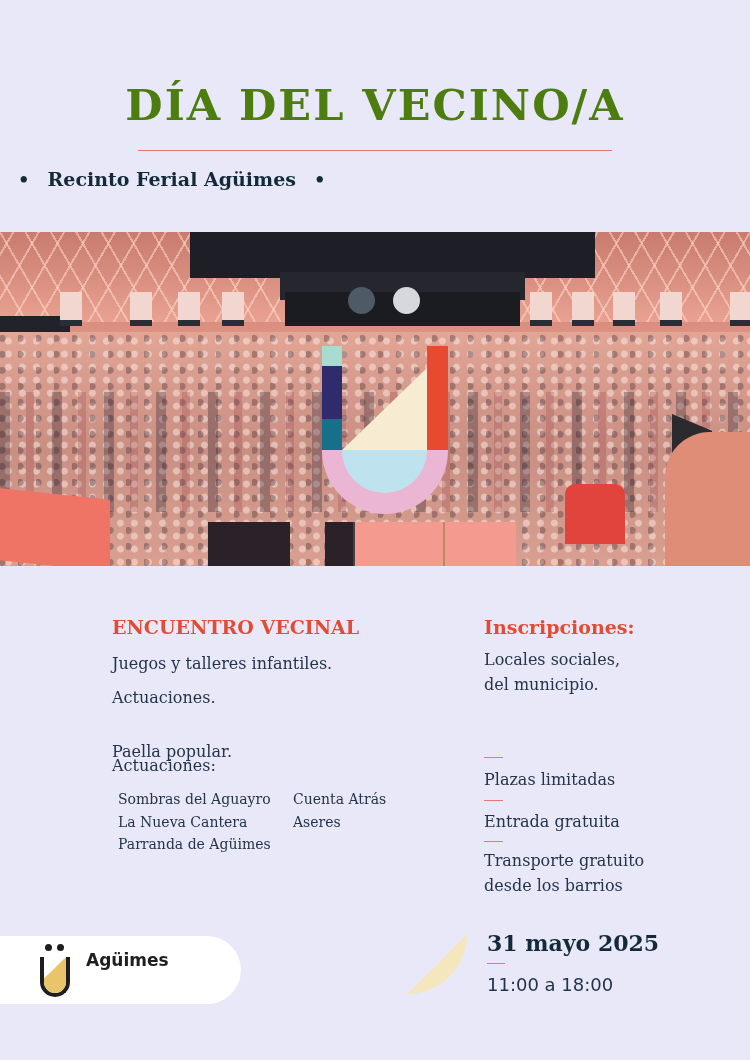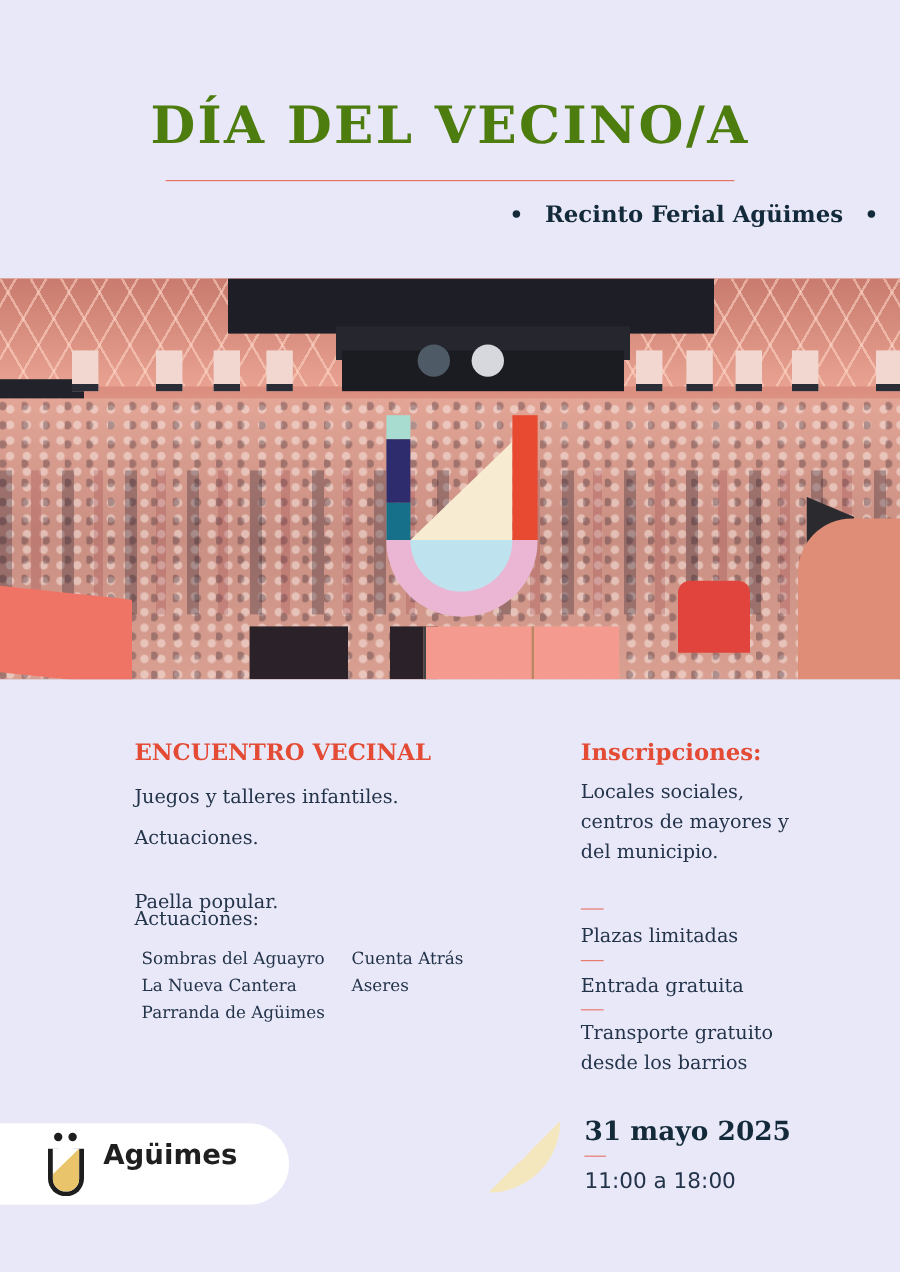--- a/index.html
+++ b/index.html
@@ -18,21 +18,21 @@
       font-size: 43px;
       letter-spacing: 2px;
       color: #4d7c0f;
     }
     .title-rule {
       position: absolute; left: 138px; top: 150px; width: 474px; height: 1px;
       background: #e57464;
     }
     .venue {
       position: absolute; left: 0; top: 168px; width: 750px;
-      text-align: right;
+      text-align: left;
       font-family: "DejaVu Serif", serif;
       font-weight: bold; font-size: 19px; color: #132a3a;
     }
     .venue .dot { display: inline-block; margin: 0 18px; font-size: 18px; }
 
     
     .photo {
       position: absolute; left: 0; top: 232px; width: 750px; height: 334px;
       overflow: hidden;
       background: linear-gradient(180deg, #e79c8c 0%, #d98b7b 25%, #e6a497 45%, #cf8a7e 70%, #b67268 100%);
@@ -158,21 +158,21 @@
     .brand-icon .u {
       position: absolute; left: 2px; top: 13px; width: 30px; height: 40px;
       border: 4px solid #1e1e1e; border-top: none; border-radius: 0 0 15px 15px; overflow: hidden;
     }
     .brand-icon .u .fill {
       position: absolute; left: 0; top: 0; width: 22px; height: 36px; background: #e9c46a;
       clip-path: polygon(100% 0, 100% 100%, 0 100%, 0 60%);
     }
     .brand-name {
       position: absolute; left: 86px; top: 950px;
-      font-family: "DejaVu Sans", sans-serif; font-weight: bold; font-size: 23px; color: #1f1f1f;
+      font-family: "DejaVu Sans", sans-serif; font-weight: bold; font-size: 17px; color: #1f1f1f;
     }
 
     
     .date-arc {
       position: absolute; left: 407px; top: 934px; width: 60px; height: 60px;
       border: 17px solid #f4e7be; border-color: transparent #f4e7be #f4e7be transparent;
       border-radius: 0 0 60px 0; transform: rotate(0deg);
     }
     .date {
       position: absolute; left: 487px; top: 930px;
@@ -243,21 +243,20 @@
   <div>Parranda de Agüimes</div>
 </div>
 <div class="act-list act-col2">
   <div>Cuenta Atrás</div>
   <div>Aseres</div>
 </div>
 
 <div class="heading-red h-inscripciones">Inscripciones:</div>
 <div class="right-block">
   <div>Locales sociales,</div>
-  <div>centros de mayores y</div>
   <div>del municipio.</div>
 </div>
 <div class="dash" style="top:757px;"></div>
 <div class="right-item" style="top:767px;">Plazas limitadas</div>
 <div class="dash" style="top:800px;"></div>
 <div class="right-item" style="top:809px;text-align:center;">Entrada gratuita</div>
 <div class="dash" style="top:841px;"></div>
 <div class="right-item" style="top:848px;">Transporte gratuito</div>
 <div class="right-item" style="top:873px;">desde los barrios</div>
 

